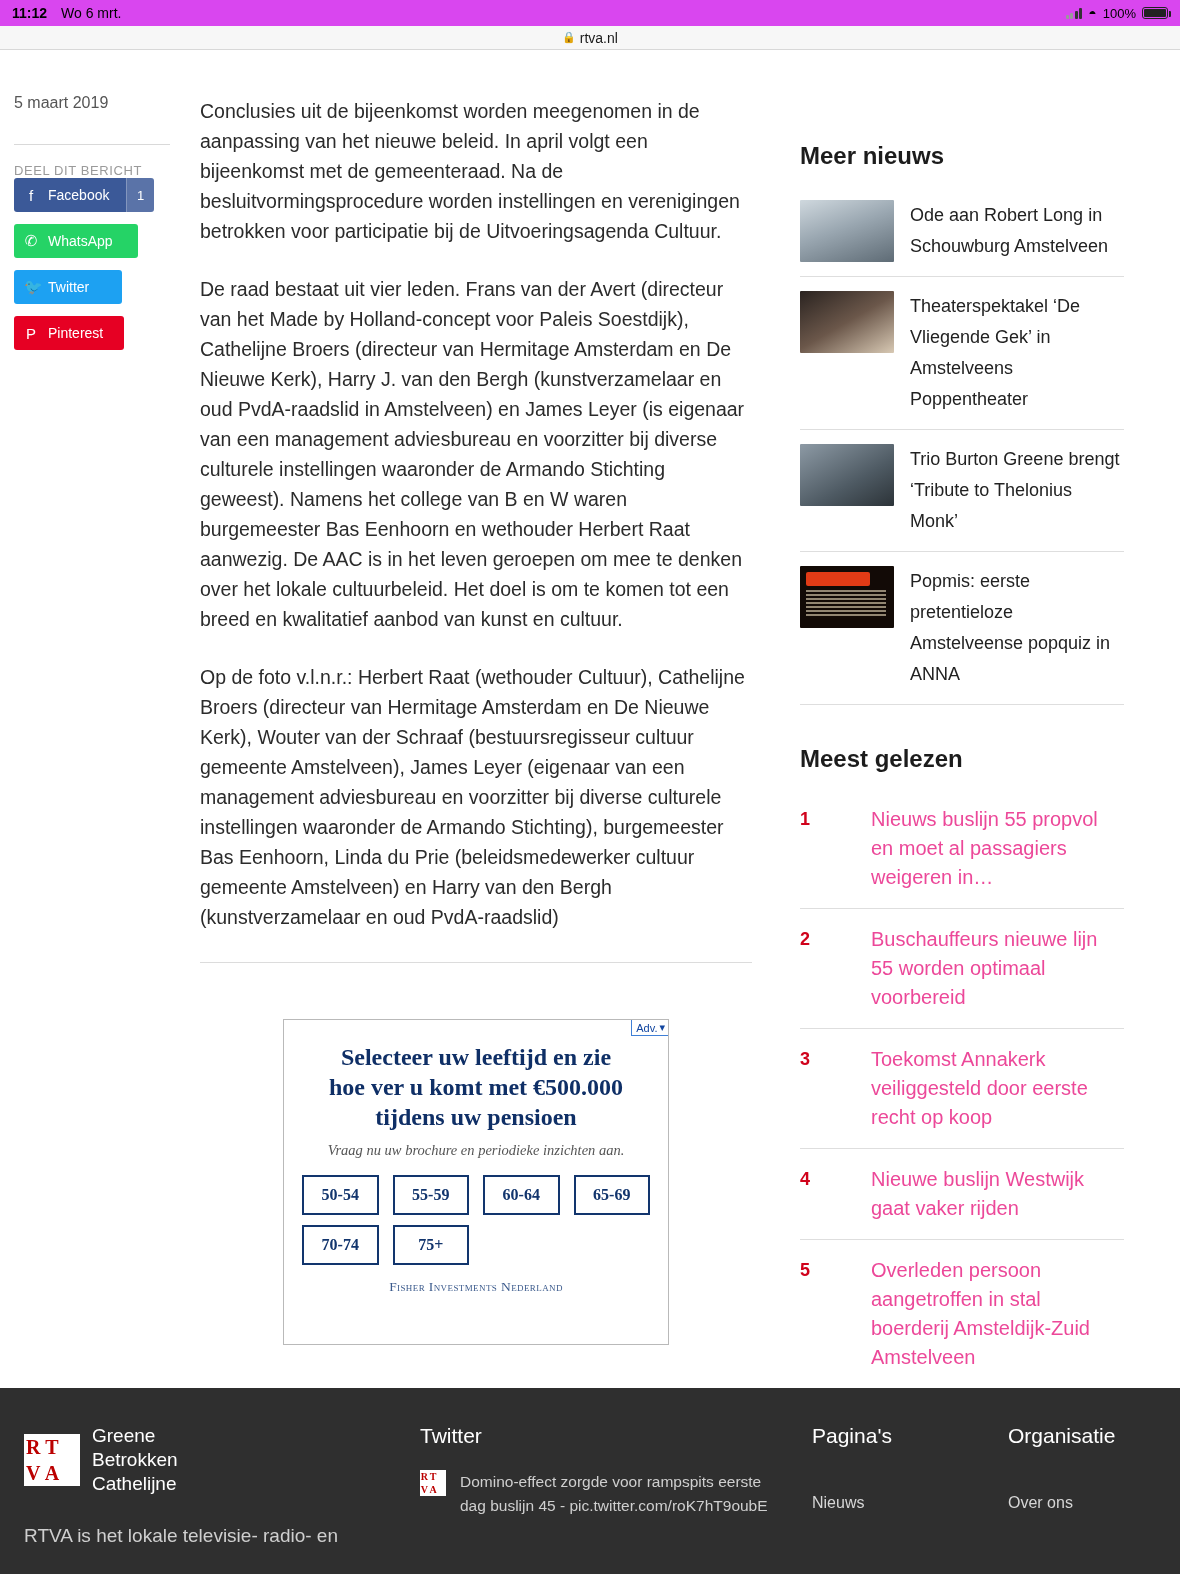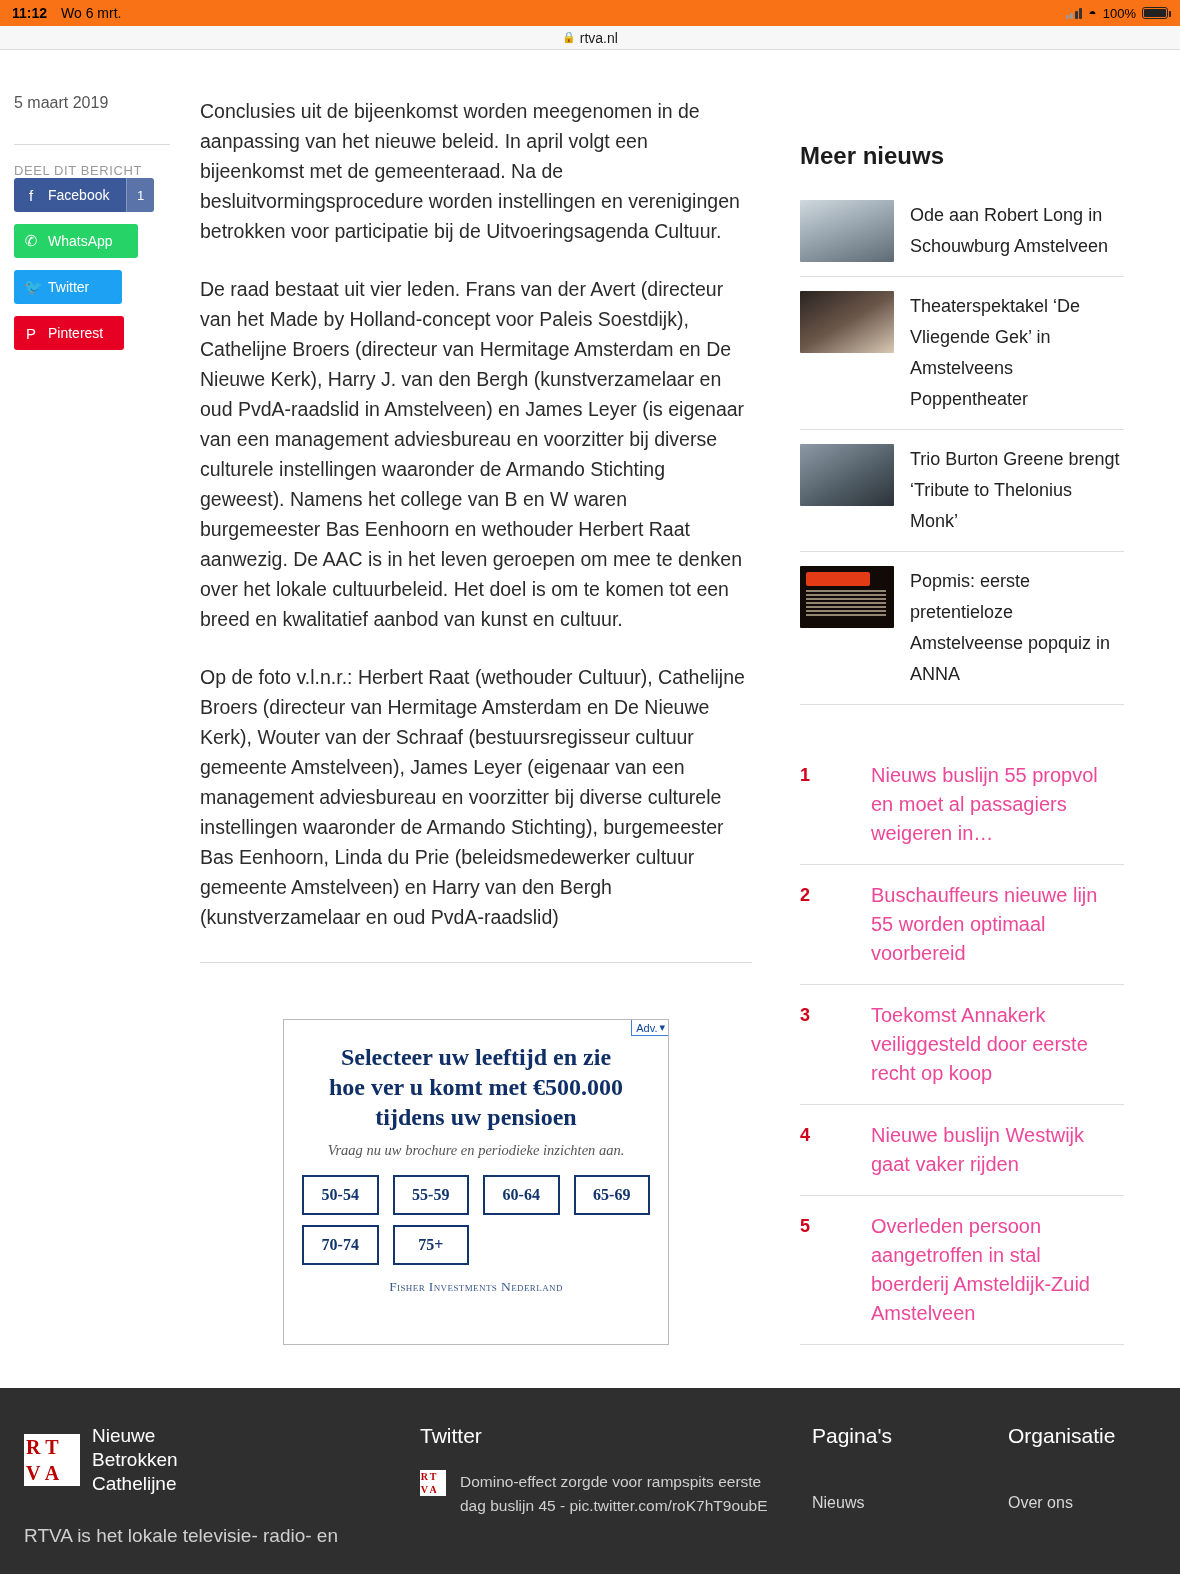--- a/index.html
+++ b/index.html
@@ -11,21 +11,21 @@
   }
 
   
   .statusbar {
     height: 26px;
     display: flex;
     align-items: center;
     padding: 0 12px;
     font-size: 14px;
     color: #000;
-    background: #f97316;
+    background: #d946ef;
   }
   .sb-left { display: flex; align-items: center; gap: 14px; }
   .sb-right { margin-left: auto; display: flex; align-items: center; gap: 6px; }
   .sb-time { font-weight: 600; }
   .sb-date { font-weight: 400; }
   .signal-bars { display: inline-flex; align-items: flex-end; gap: 1.5px; height: 11px; }
   .signal-bars i { width: 3px; background: #999; display: block; border-radius: 1px; }
   .signal-bars i:nth-child(1) { height: 4px; background:#999; }
   .signal-bars i:nth-child(2) { height: 6px; background:#999; }
   .signal-bars i:nth-child(3) { height: 8px; background:#333; }
@@ -322,20 +322,21 @@
         <div class="thumb t3"></div>
         <div class="news-title">Trio Burton Greene brengt ‘Tribute to Thelonius Monk’</div>
       </div>
       <div class="news-item">
         <div class="thumb t4"></div>
         <div class="news-title">Popmis: eerste pretentieloze Amstelveense popquiz in ANNA</div>
       </div>
 
       <div class="blk-gap"></div>
 
+      <div class="side-h">Meest gelezen</div>
       <div class="mg-item">
         <div class="mg-num">1</div>
         <div class="mg-title">Nieuws buslijn 55 propvol en moet al passagiers weigeren in…</div>
       </div>
       <div class="mg-item">
         <div class="mg-num">2</div>
         <div class="mg-title">Buschauffeurs nieuwe lijn 55 worden optimaal voorbereid</div>
       </div>
       <div class="mg-item">
         <div class="mg-num">3</div>
@@ -357,21 +358,21 @@
       <div class="rtva-logo">
         <div class="rtva-mark">
           <span>R</span>
           <span>T</span>
           <span></span>
           <span>V</span>
           <span>A</span>
           <span></span>
         </div>
         <div class="rtva-words">
-          <div>Nieuwe</div>
+          <div>Greene</div>
           <div>Betrokken</div>
           <div>Cathelijne</div>
         </div>
       </div>
       <div class="f-tagline">RTVA is het lokale televisie- radio- en</div>
     </div>
 
     <div class="f-col">
       <div class="f-h">Twitter</div>
       <div class="tw-row">

